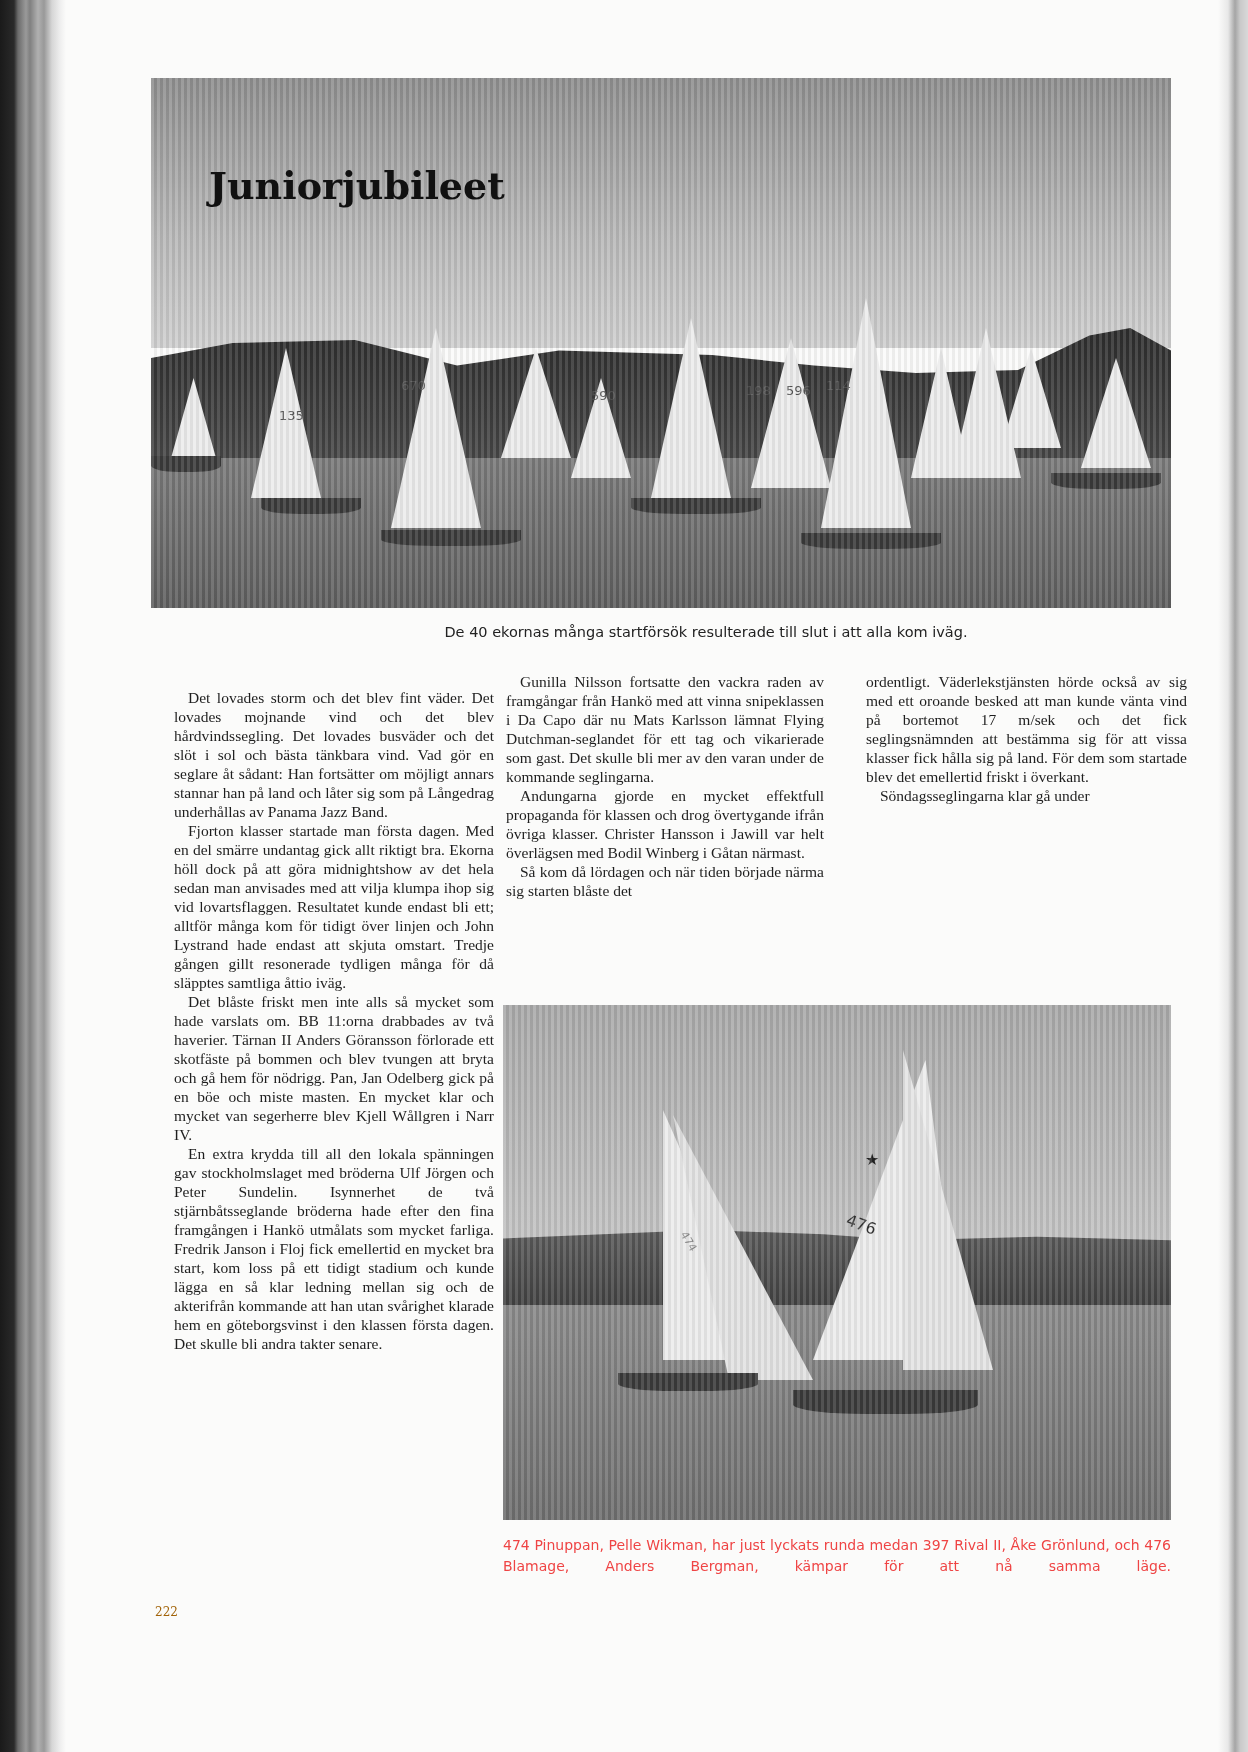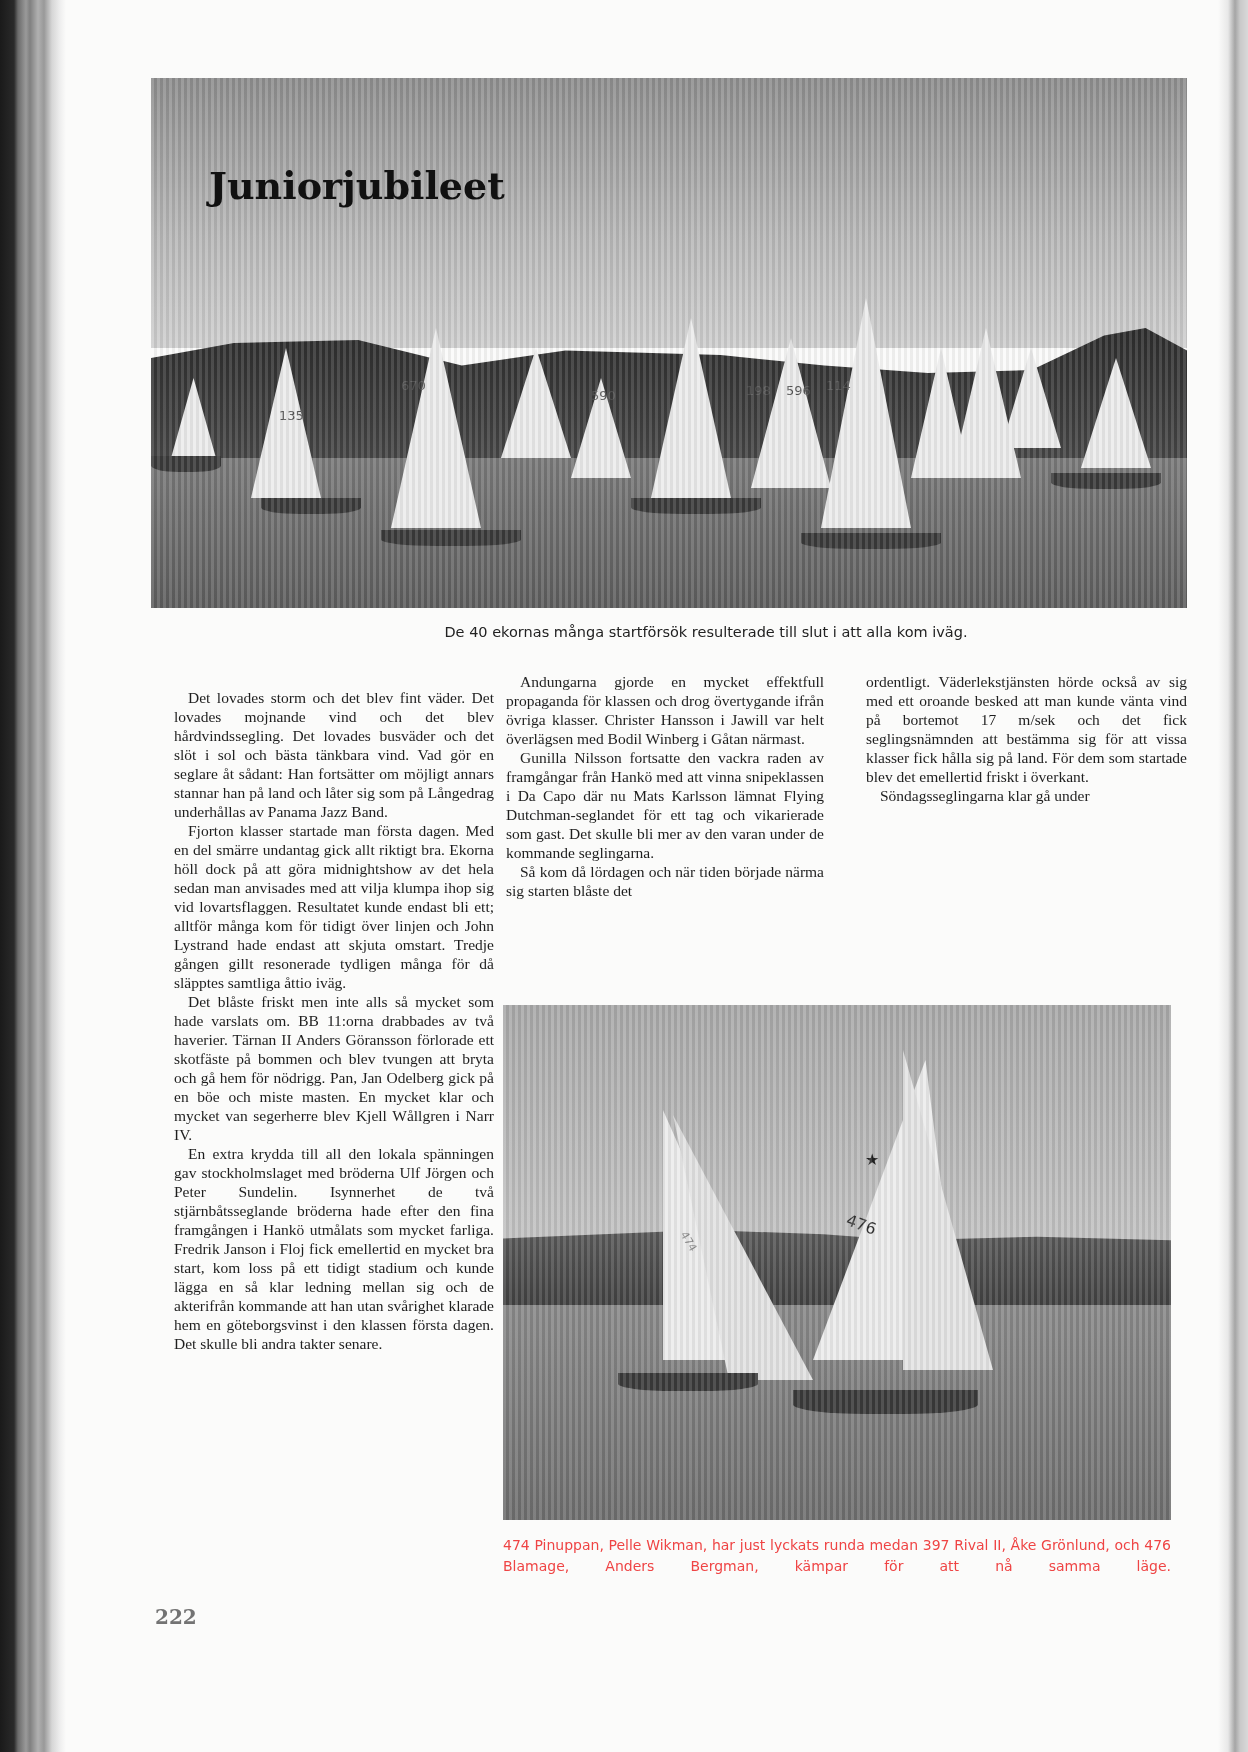--- a/index.html
+++ b/index.html
@@ -15,21 +15,20 @@
     background:linear-gradient(to right,#1a1a1a 0,#2a2a2a 14px,#6b6b6b 18px,#9a9a9a 26px,#808080 30px,#b0b0b0 38px,#999 44px,#d6d6d6 52px,#eeeeee 60px,#fbfbfa 66px);
   }
   .gutter-right {
     position:absolute; right:0; top:0; width:30px; height:1752px;
     background:linear-gradient(to right,#fbfbfa 0,#e8e8e8 10px,#a5a5a5 17px,#c9c9c9 22px,#d9d9d9 30px);
   }
   
   .photo-top {
     position:absolute; left:151px; top:78px; width:1020px; height:530px;
     overflow:hidden;
-    padding-left:16px;
   }
   .photo-top .sky {
     position:absolute; left:0; top:0; width:100%; height:270px;
     background:linear-gradient(#8e8e8e,#b9b9b9 60%,#cfcfcf);
   }
   .photo-top .hills {
     position:absolute; left:0; top:250px; width:100%; height:150px;
     background:linear-gradient(#2d2d2d,#4a4a4a);
     clip-path:polygon(0 20%,8% 10%,20% 8%,30% 25%,40% 15%,55% 18%,65% 25%,75% 30%,85% 28%,92% 5%,96% 0,100% 15%,100% 100%,0 100%);
   }
@@ -81,21 +80,21 @@
     position:absolute; inset:0;
     background-image:repeating-linear-gradient(90deg, rgba(255,255,255,0.12) 0 3px, rgba(0,0,0,0.06) 3px 6px);
   }
   .caption-bottom {
     position:absolute; left:503px; top:1535px; width:668px;
     font-family:"DejaVu Sans", sans-serif; font-size:14px; line-height:21px; color:#ef4444;
     text-align:justify; text-align-last:justify;
   }
   .page-number {
     position:absolute; left:155px; top:1605px;
-    font-family:"DejaVu Serif", serif; font-weight:bold; font-size:20px; color:#737373;
+    font-family:"DejaVu Serif", serif; font-weight:normal; font-size:12px; color:#a16207;
   }
   .sailnum {
     position:absolute; font-family:"DejaVu Sans", sans-serif; font-size:13px; color:#555;
   }
 </style>
 </head>
 <body>
 
 <div class="gutter-left"></div>
 <div class="gutter-right"></div>
@@ -137,22 +136,22 @@
 
 <div class="caption-top">De 40 ekornas många startförsök resulterade till slut i att alla kom iväg.</div>
 
 <div class="col col1">
   <p>Det lovades storm och det blev fint väder. Det lovades mojnande vind och det blev hårdvindssegling. Det lovades busväder och det slöt i sol och bästa tänkbara vind. Vad gör en seglare åt sådant: Han fortsätter om möjligt annars stannar han på land och låter sig som på Långedrag underhållas av Panama Jazz Band.</p>
   <p>Fjorton klasser startade man första dagen. Med en del smärre undantag gick allt riktigt bra. Ekorna höll dock på att göra midnightshow av det hela sedan man anvisades med att vilja klumpa ihop sig vid lovartsflaggen. Resultatet kunde endast bli ett; alltför många kom för tidigt över linjen och John Lystrand hade endast att skjuta omstart. Tredje gången gillt resonerade tydligen många för då släpptes samtliga åttio iväg.</p>
   <p>Det blåste friskt men inte alls så mycket som hade varslats om. BB 11:orna drabbades av två haverier. Tärnan II Anders Göransson förlorade ett skotfäste på bommen och blev tvungen att bryta och gå hem för nödrigg. Pan, Jan Odelberg gick på en böe och miste masten. En mycket klar och mycket van segerherre blev Kjell Wållgren i Narr IV.</p>
   <p>En extra krydda till all den lokala spänningen gav stockholmslaget med bröderna Ulf Jörgen och Peter Sundelin. Isynnerhet de två stjärnbåtsseglande bröderna hade efter den fina framgången i Hankö utmålats som mycket farliga. Fredrik Janson i Floj fick emellertid en mycket bra start, kom loss på ett tidigt stadium och kunde lägga en så klar ledning mellan sig och de akterifrån kommande att han utan svårighet klarade hem en göteborgsvinst i den klassen första dagen. Det skulle bli andra takter senare.</p>
 </div>
 <div class="col col2">
+  <p>Gunilla Nilsson fortsatte den vackra raden av framgångar från Hankö med att vinna snipeklassen i Da Capo där nu Mats Karlsson lämnat Flying Dutchman-seglandet för ett tag och vikarierade som gast. Det skulle bli mer av den varan under de kommande seglingarna.</p>
   <p>Andungarna gjorde en mycket effektfull propaganda för klassen och drog övertygande ifrån övriga klasser. Christer Hansson i Jawill var helt överlägsen med Bodil Winberg i Gåtan närmast.</p>
-  <p>Gunilla Nilsson fortsatte den vackra raden av framgångar från Hankö med att vinna snipeklassen i Da Capo där nu Mats Karlsson lämnat Flying Dutchman-seglandet för ett tag och vikarierade som gast. Det skulle bli mer av den varan under de kommande seglingarna.</p>
   <p>Så kom då lördagen och när tiden började närma sig starten blåste det</p>
 </div>
 <div class="col col3">
   <p class="noindent">ordentligt. Väderlekstjänsten hörde också av sig med ett oroande besked att man kunde vänta vind på bortemot 17 m/sek och det fick seglingsnämnden att bestämma sig för att vissa klasser fick hålla sig på land. För dem som startade blev det emellertid friskt i överkant.</p>
   <p>Söndagsseglingarna klar gå under</p>
 </div>
 
 <div class="photo-bottom">
   <div class="sky"></div>
   <div class="shore"></div>

